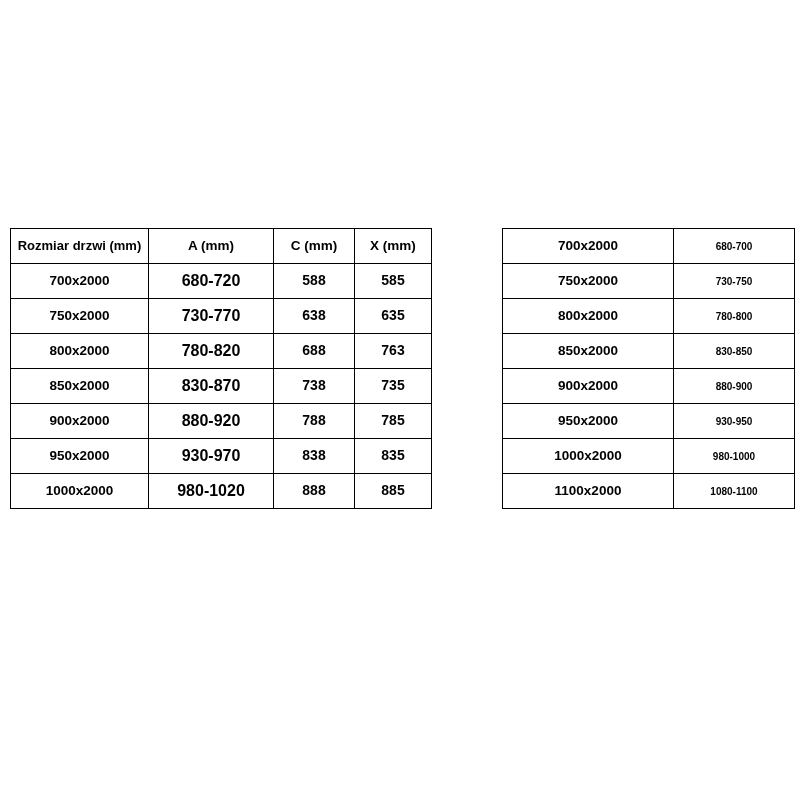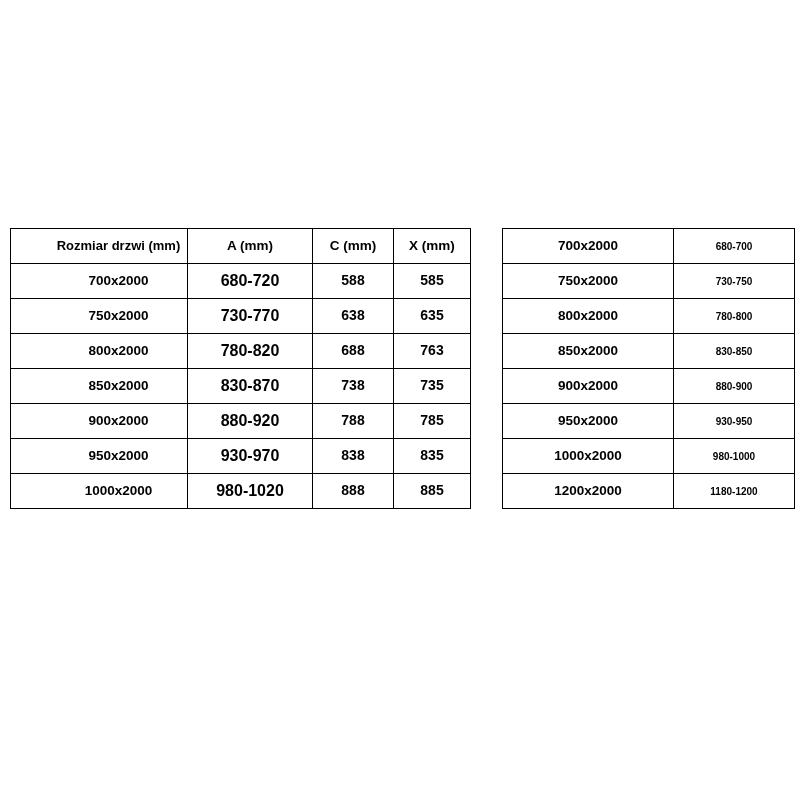--- a/index.html
+++ b/index.html
@@ -36,21 +36,21 @@
     line-height: 1.1;
   }
   
   #doors-table {
     left: 10px;
     top: 228px;
   }
   #doors-table td {
     height: 34px;
   }
-  #doors-table td.c0 { width: 137px; font-size: 13.5px; padding-left: 39px; }
+  #doors-table td.c0 { width: 137px; font-size: 13.5px; }
   #doors-table td.c1 { width: 124px; font-size: 16px; }
   #doors-table td.c2 { width: 80px;  font-size: 14px; }
   #doors-table td.c3 { width: 76px;  font-size: 14px; }
   #doors-table tr.head td { font-size: 13.5px; }
   #doors-table tr.head td.c0 { font-size: 13px; }
 
   
   #wall-table {
     left: 502px;
     top: 228px;
@@ -145,19 +145,19 @@
       </tr>
       <tr>
         <td class="c0">950x2000</td>
         <td class="c1">930-950</td>
       </tr>
       <tr>
         <td class="c0">1000x2000</td>
         <td class="c1">980-1000</td>
       </tr>
       <tr>
-        <td class="c0">1200x2000</td>
-        <td class="c1">1180-1200</td>
+        <td class="c0">1100x2000</td>
+        <td class="c1">1080-1100</td>
       </tr>
     </tbody>
   </table>
 
 </div>
 
 </body></html>

